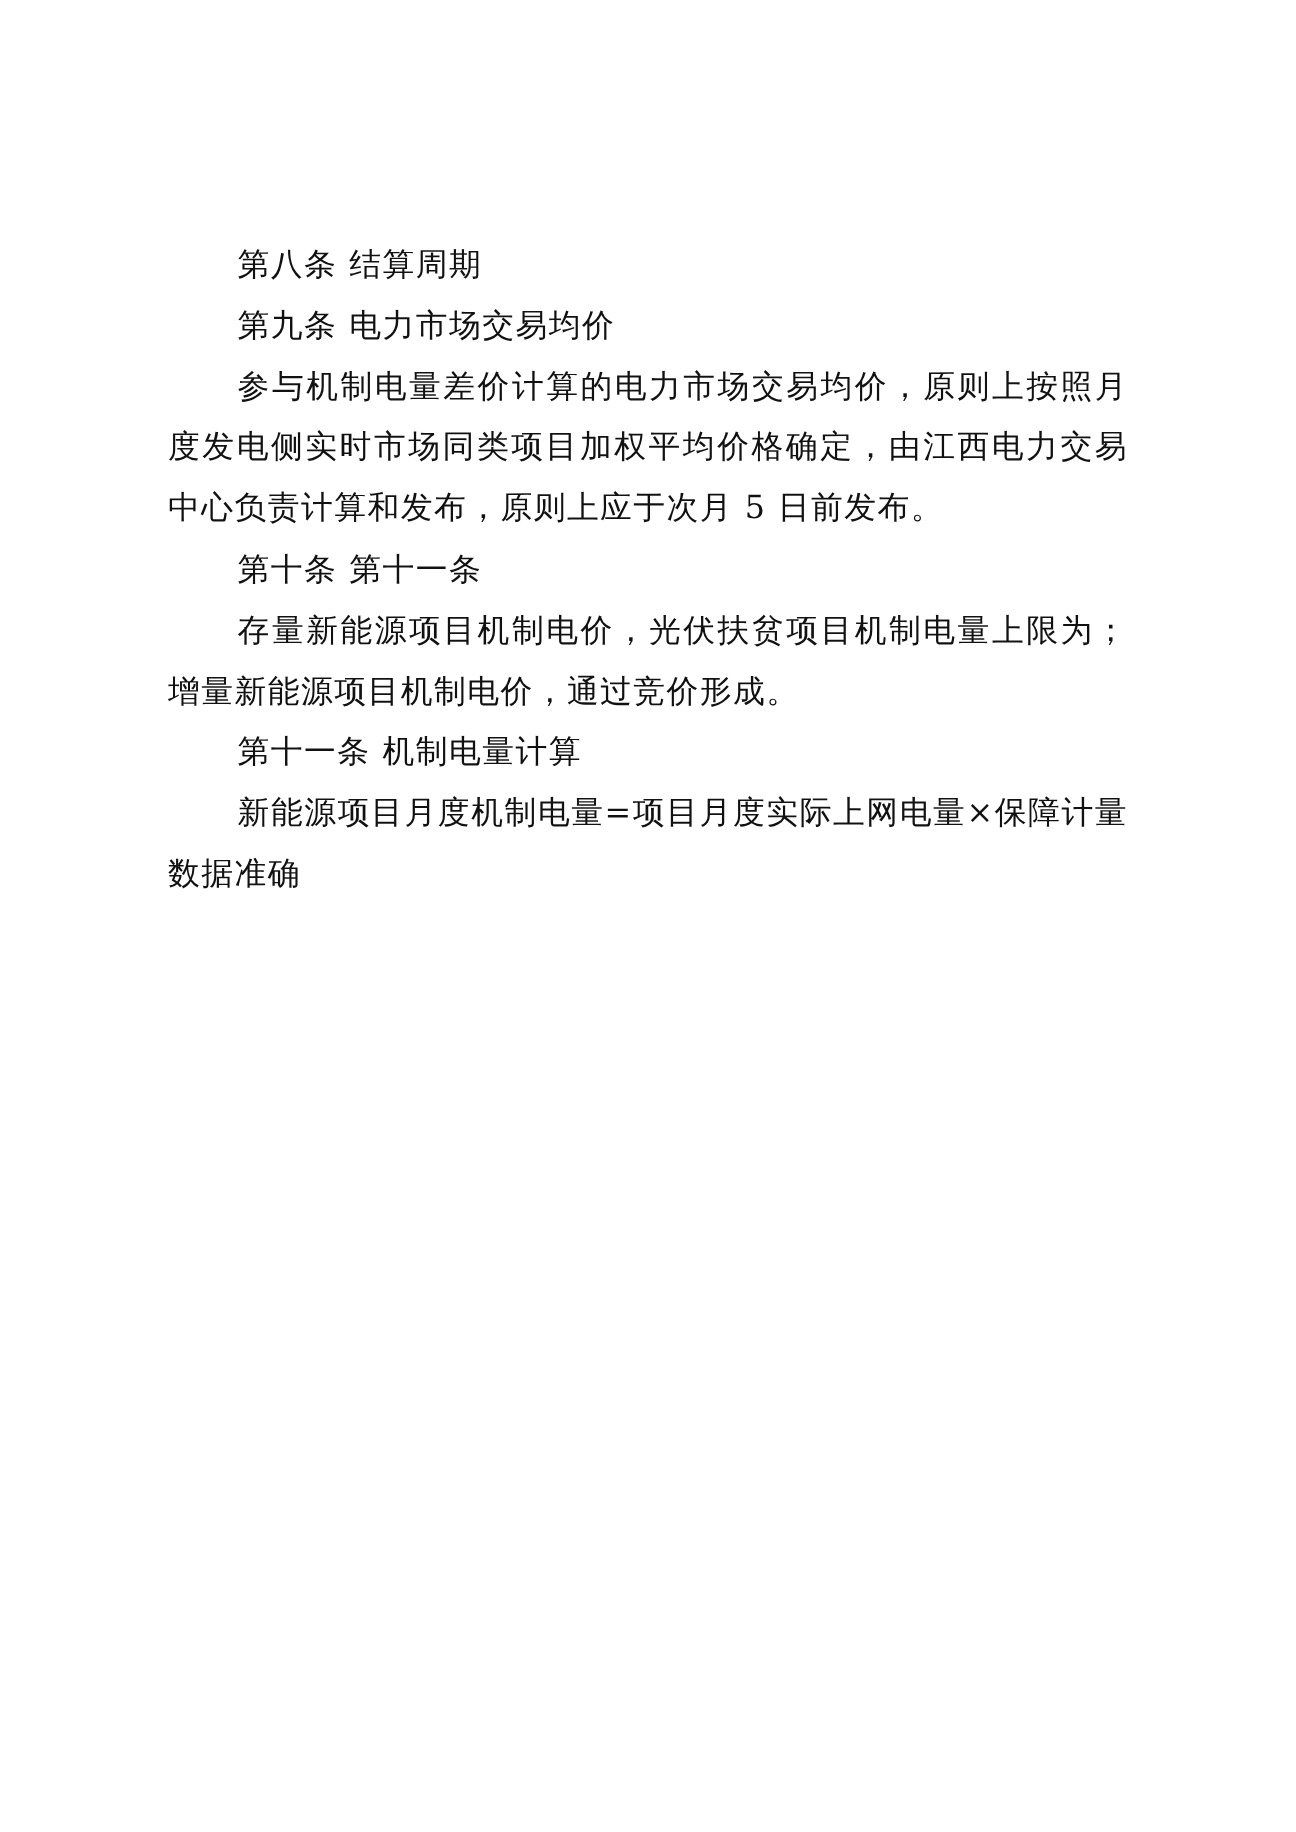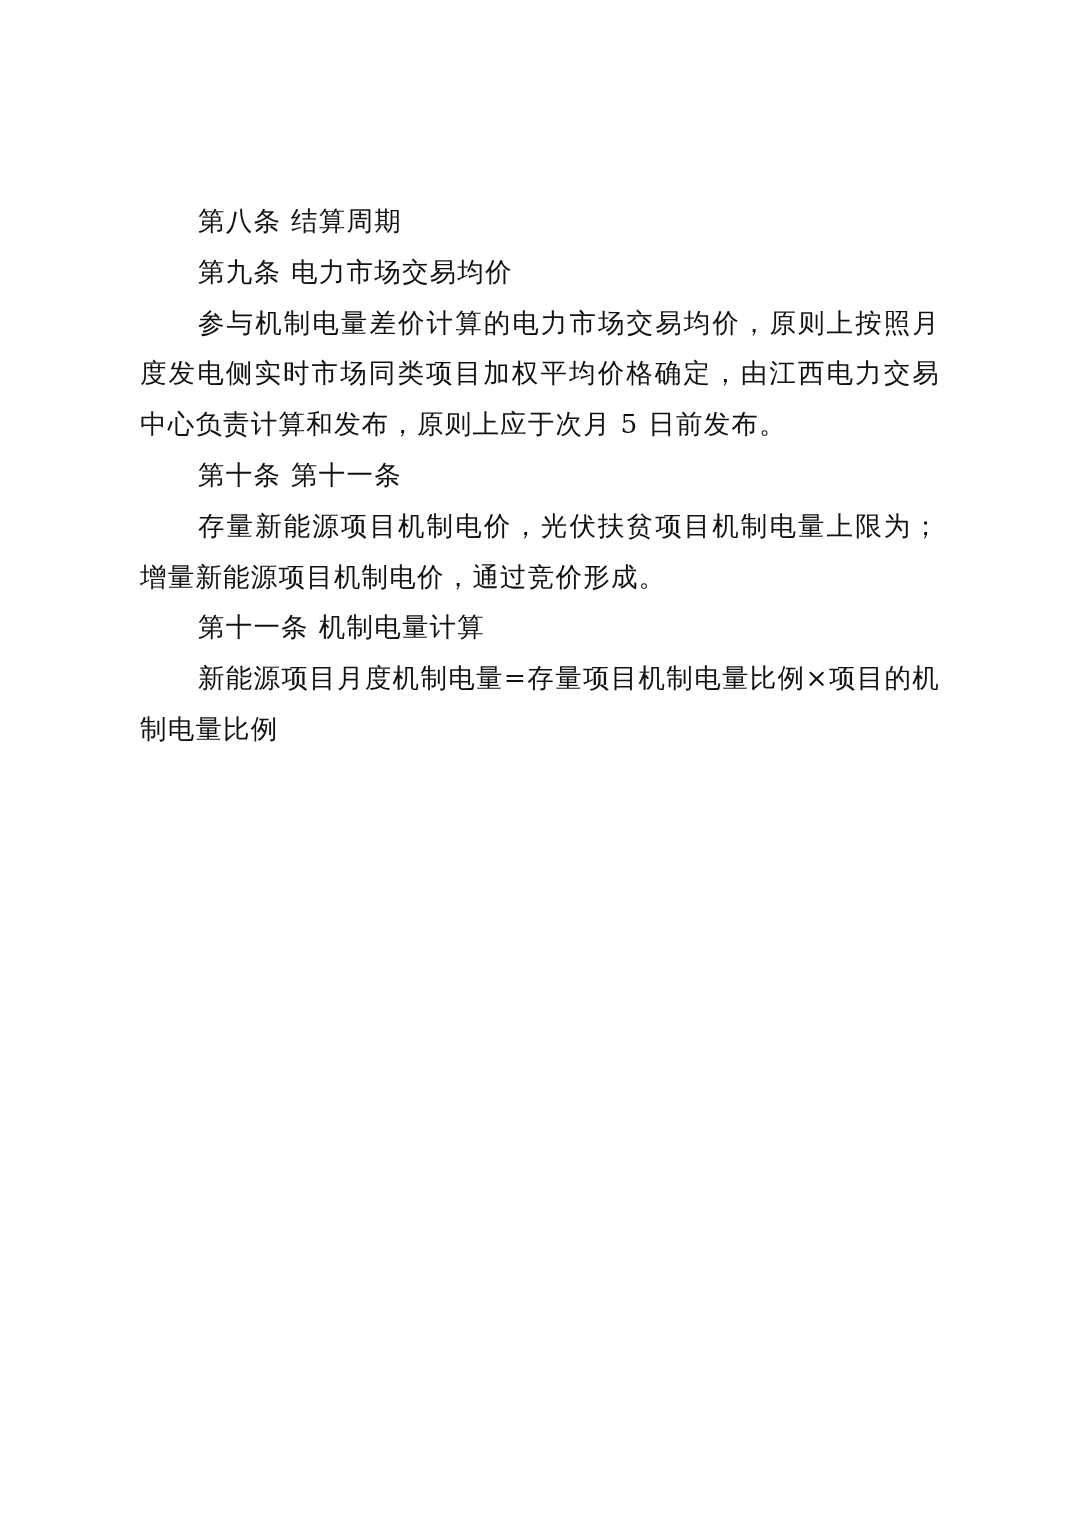--- a/index.html
+++ b/index.html
@@ -56,15 +56,15 @@
   <p class="para">参与机制电量差价计算的电力市场交易均价，原则上按照月度发电侧实时市场同类项目加权平均价格确定，由江西电力交易中心负责计算和发布，原则上应于次月 5 日前发布。</p>
 
   <div class="heading">
     <span class="num">第十条</span><span class="title">第十一条</span>
   </div>
   <p class="para">存量新能源项目机制电价，光伏扶贫项目机制电量上限为；增量新能源项目机制电价，通过竞价形成。</p>
 
   <div class="heading">
     <span class="num">第十一条</span><span class="title">机制电量计算</span>
   </div>
-  <p class="para">新能源项目月度机制电量=存量项目机制电量比例×项目的机制电量比例</p>
+  <p class="para">新能源项目月度机制电量=项目月度实际上网电量×保障计量数据准确</p>
 
 </div>
 
 </body></html>

